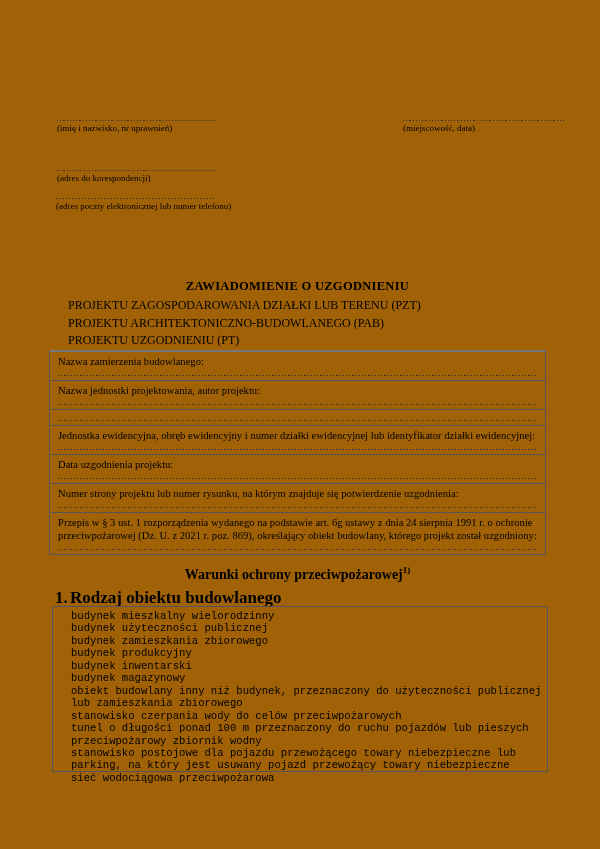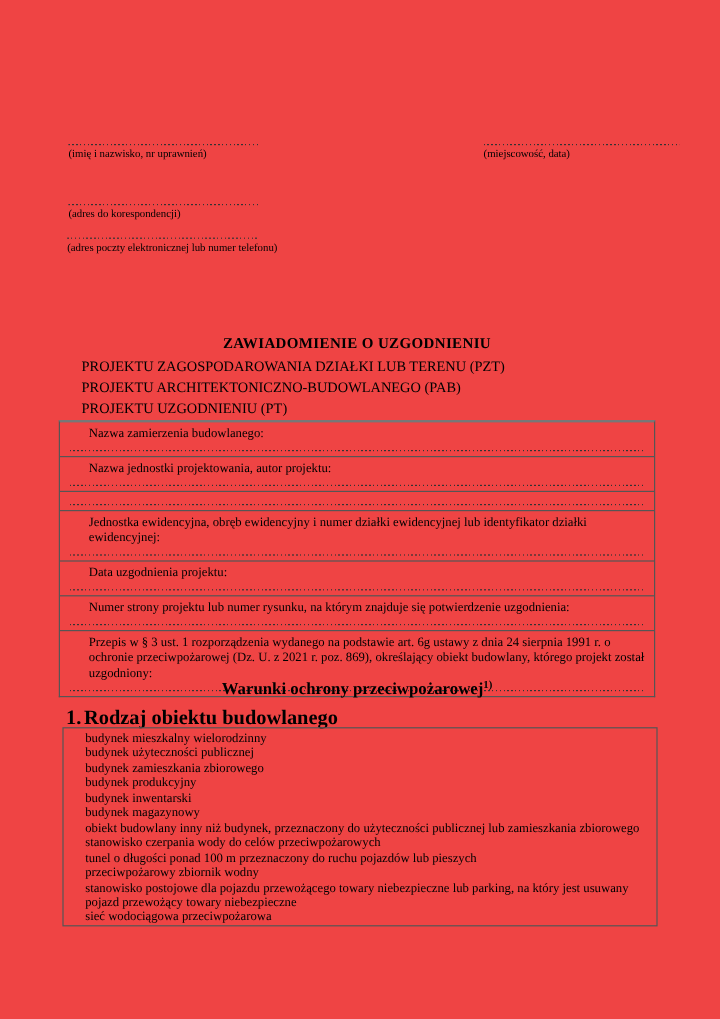--- a/index.html
+++ b/index.html
@@ -1,21 +1,21 @@
 <!DOCTYPE html>
 <html lang="pl"><head>
 <meta charset="utf-8">
 <style>
   html,body{margin:0;padding:0;}
   body{background:#e9e9e9;}
   .page{
     position:relative;
     width:600px;height:849px;
     margin:0 auto;
-    background:#ef4444;
+    background:#a16207;
     font-family:"Liberation Serif","DejaVu Serif",serif;
     color:#000;
     overflow:hidden;
   }
   .abs{position:absolute;}
   .dots{
     height:2px;
     background-image:repeating-linear-gradient(to right,#333 0px,#333 1.2px,transparent 1.2px,transparent 3.2px);
     background-position:left bottom;
     background-size:auto 1.4px;
@@ -24,27 +24,27 @@
   .small-label{font-size:9px;line-height:11px;margin-top:2px;white-space:nowrap;}
   .addressee{font-weight:bold;font-size:11.5px;line-height:20px;white-space:nowrap;}
   .addr-dots{display:inline-block;width:101px;height:2px;margin-left:5px;
     background-image:repeating-linear-gradient(to right,#222 0px,#222 1.4px,transparent 1.4px,transparent 3.4px);}
   .addr-place{font-weight:normal;font-size:8.5px;line-height:9px;margin-left:14px;width:101px;text-align:center;}
   .doc-title{font-weight:bold;font-size:12.5px;letter-spacing:.3px;text-align:center;}
   .subtitle-line{font-size:12px;line-height:17.6px;white-space:nowrap;}
   .form-table{border:1px solid #555;border-top:2px solid #777;}
   .form-row{padding:3px 8px 4px 8px;border-top:1px solid #555;}
   .form-row:first-child{border-top:none;}
-  .form-row .row-label{font-size:10.6px;line-height:13px;margin-left:16px;}
+  .form-row .row-label{font-size:10.6px;line-height:13px;}
   .form-row .dots{margin-top:6px;}
   .section-heading{font-weight:bold;font-size:14px;text-align:center;}
   .section-heading sup{font-size:9px;}
   .item-head{font-weight:bold;font-size:17px;white-space:nowrap;}
   .item-head .num{display:inline-block;width:15px;}
-  .options-box{border:1px solid #555;padding:3px 0 0 18px;}
+  .options-box{border:1px solid #555;padding:3px 0 0 18px;font-family:Liberation Mono, monospace;}
   .option-item{font-size:10.6px;line-height:12.45px;}
 </style>
 </head>
 <body>
 
 <div class="page">
 
   <div class="abs" style="left:57px;top:119px;width:159px;">
     <div class="dots"></div>
     <div class="small-label">(imię i nazwisko, nr uprawnień)</div>

